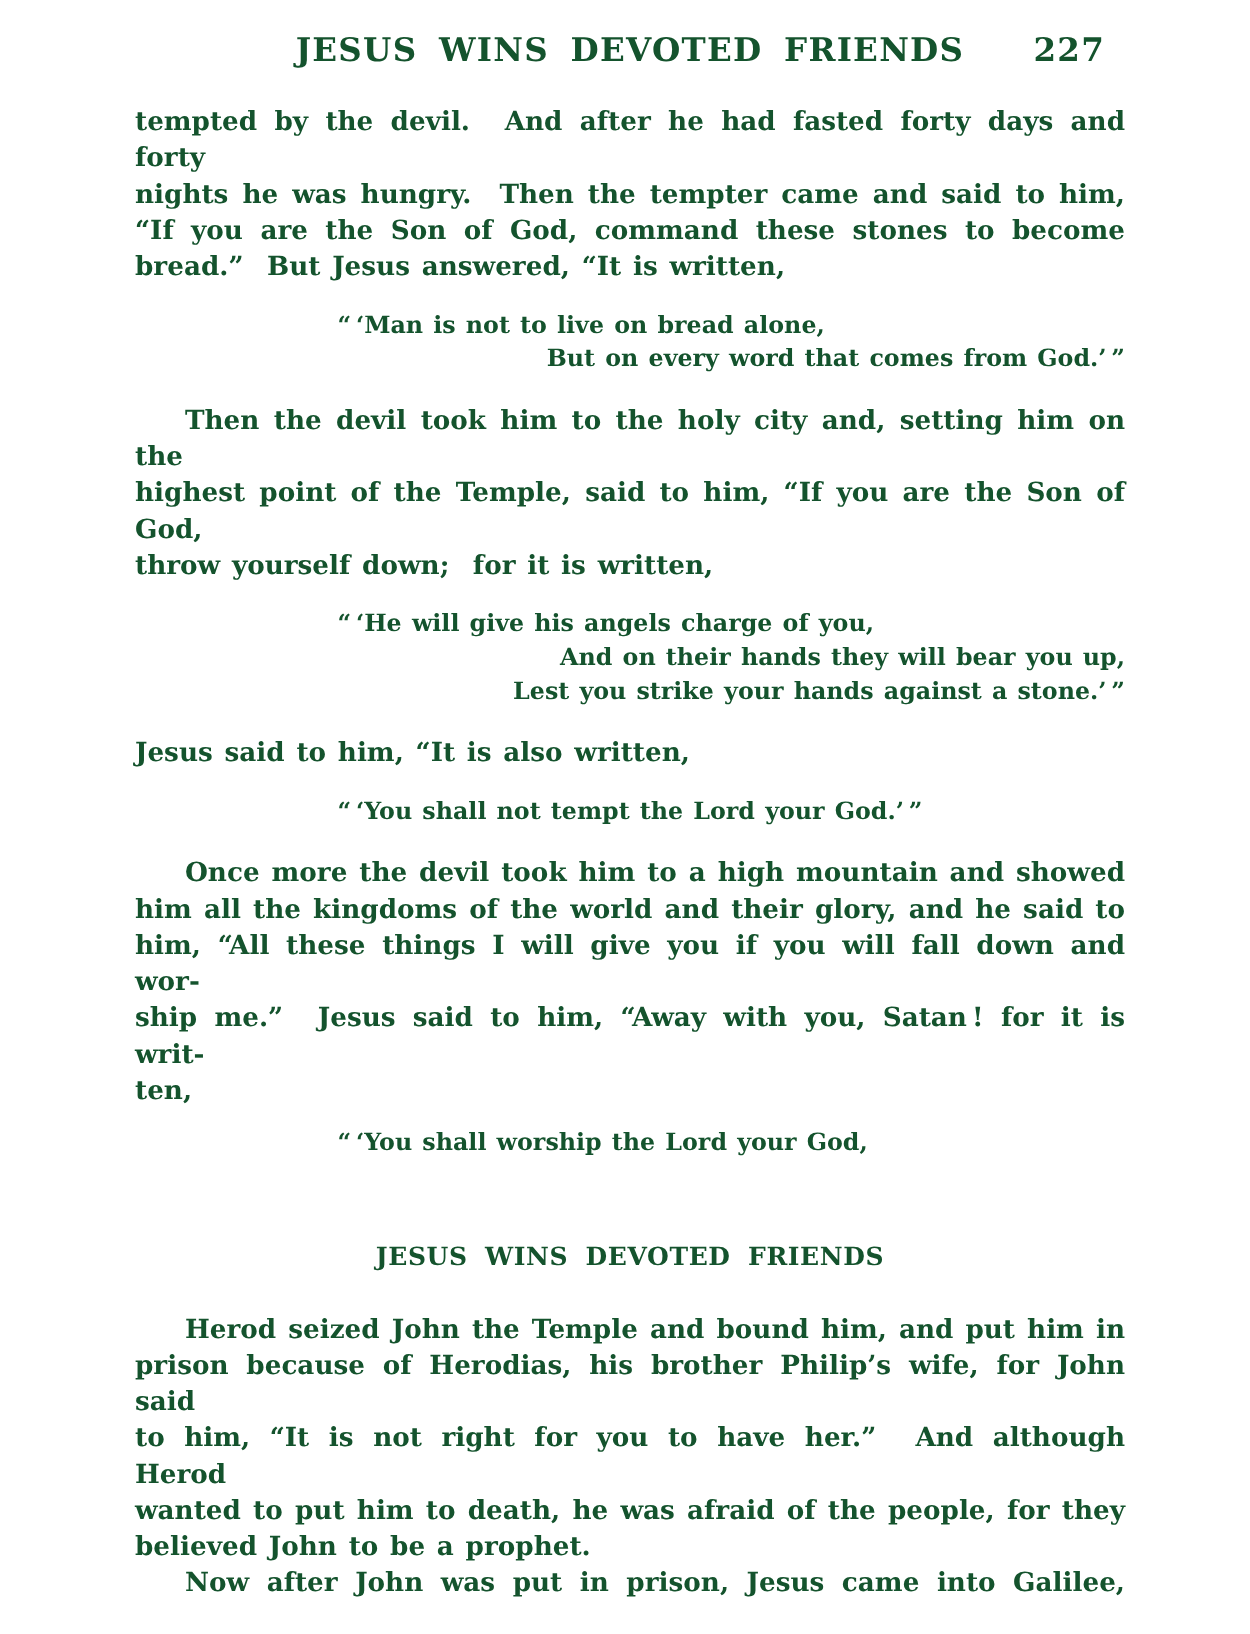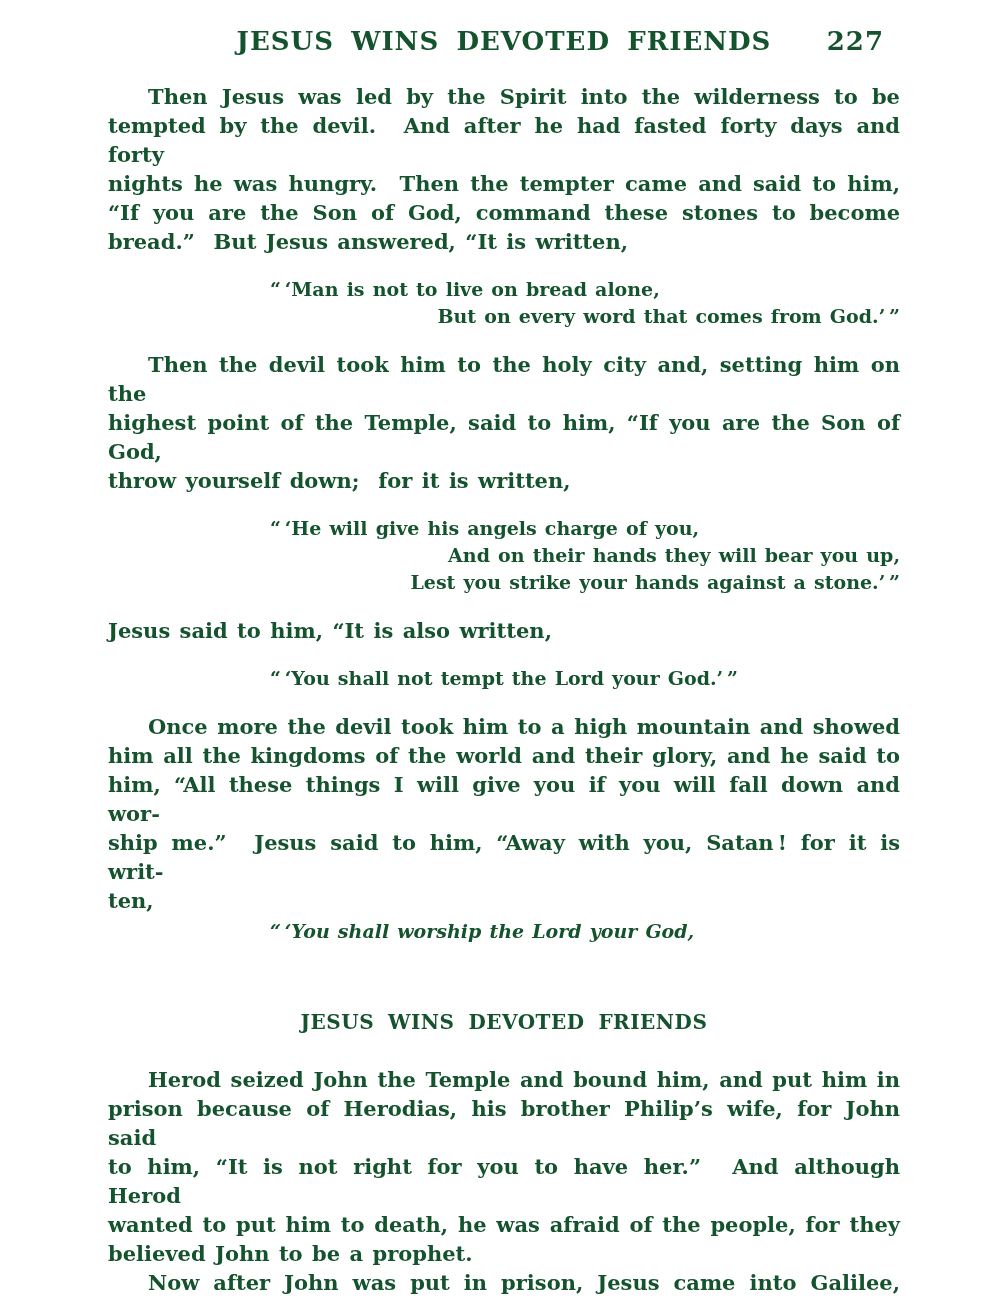--- a/index.html
+++ b/index.html
@@ -53,21 +53,21 @@
     line-height: 29px;
     text-align: justify;
     text-align-last: justify;
     word-spacing: 0.10em;
   }
   .para-line.indent { text-indent: 40px; }
   .para-line.last { text-align-last: left; }
   .verse {
     margin: 20px 0 20px 162px;
   }
-  .verse.tight { margin-top: 3px; font-style: italic; }
+  .verse.tight { margin-top: 15px; }
   .verse-line {
     font-size: 19px;
     line-height: 27px;
     word-spacing: 0.08em;
   }
   .verse-line.hang { margin-left: 25px; text-align: right; }
   .subheading {
     text-align: center;
     font-size: 20px;
     line-height: 26px;
@@ -80,21 +80,20 @@
 <body>
 
 <div class="page">
   <div class="column">
     <div class="running-head">
       <div class="rh-title">JESUS WINS DEVOTED FRIENDS</div>
       <div class="rh-page">227</div>
     </div>
     <div class="body-text" id="blocks-root">
         <div class="paragraph">
-          <div class="para-line indent">Then Jesus was led by the Spirit into the wilderness to be</div>
           <div class="para-line">tempted by the devil.&nbsp; And after he had fasted forty days and forty</div>
           <div class="para-line">nights he was hungry.&nbsp; Then the tempter came and said to him,</div>
           <div class="para-line">“If you are the Son of God, command these stones to become</div>
           <div class="para-line last">bread.”&nbsp; But Jesus answered, “It is written,</div>
         </div>
         <div class="verse">
           <div class="verse-line">“ ‘Man is not to live on bread alone,</div>
           <div class="verse-line hang">But on every word that comes from God.’ ”</div>
         </div>
         <div class="paragraph">

